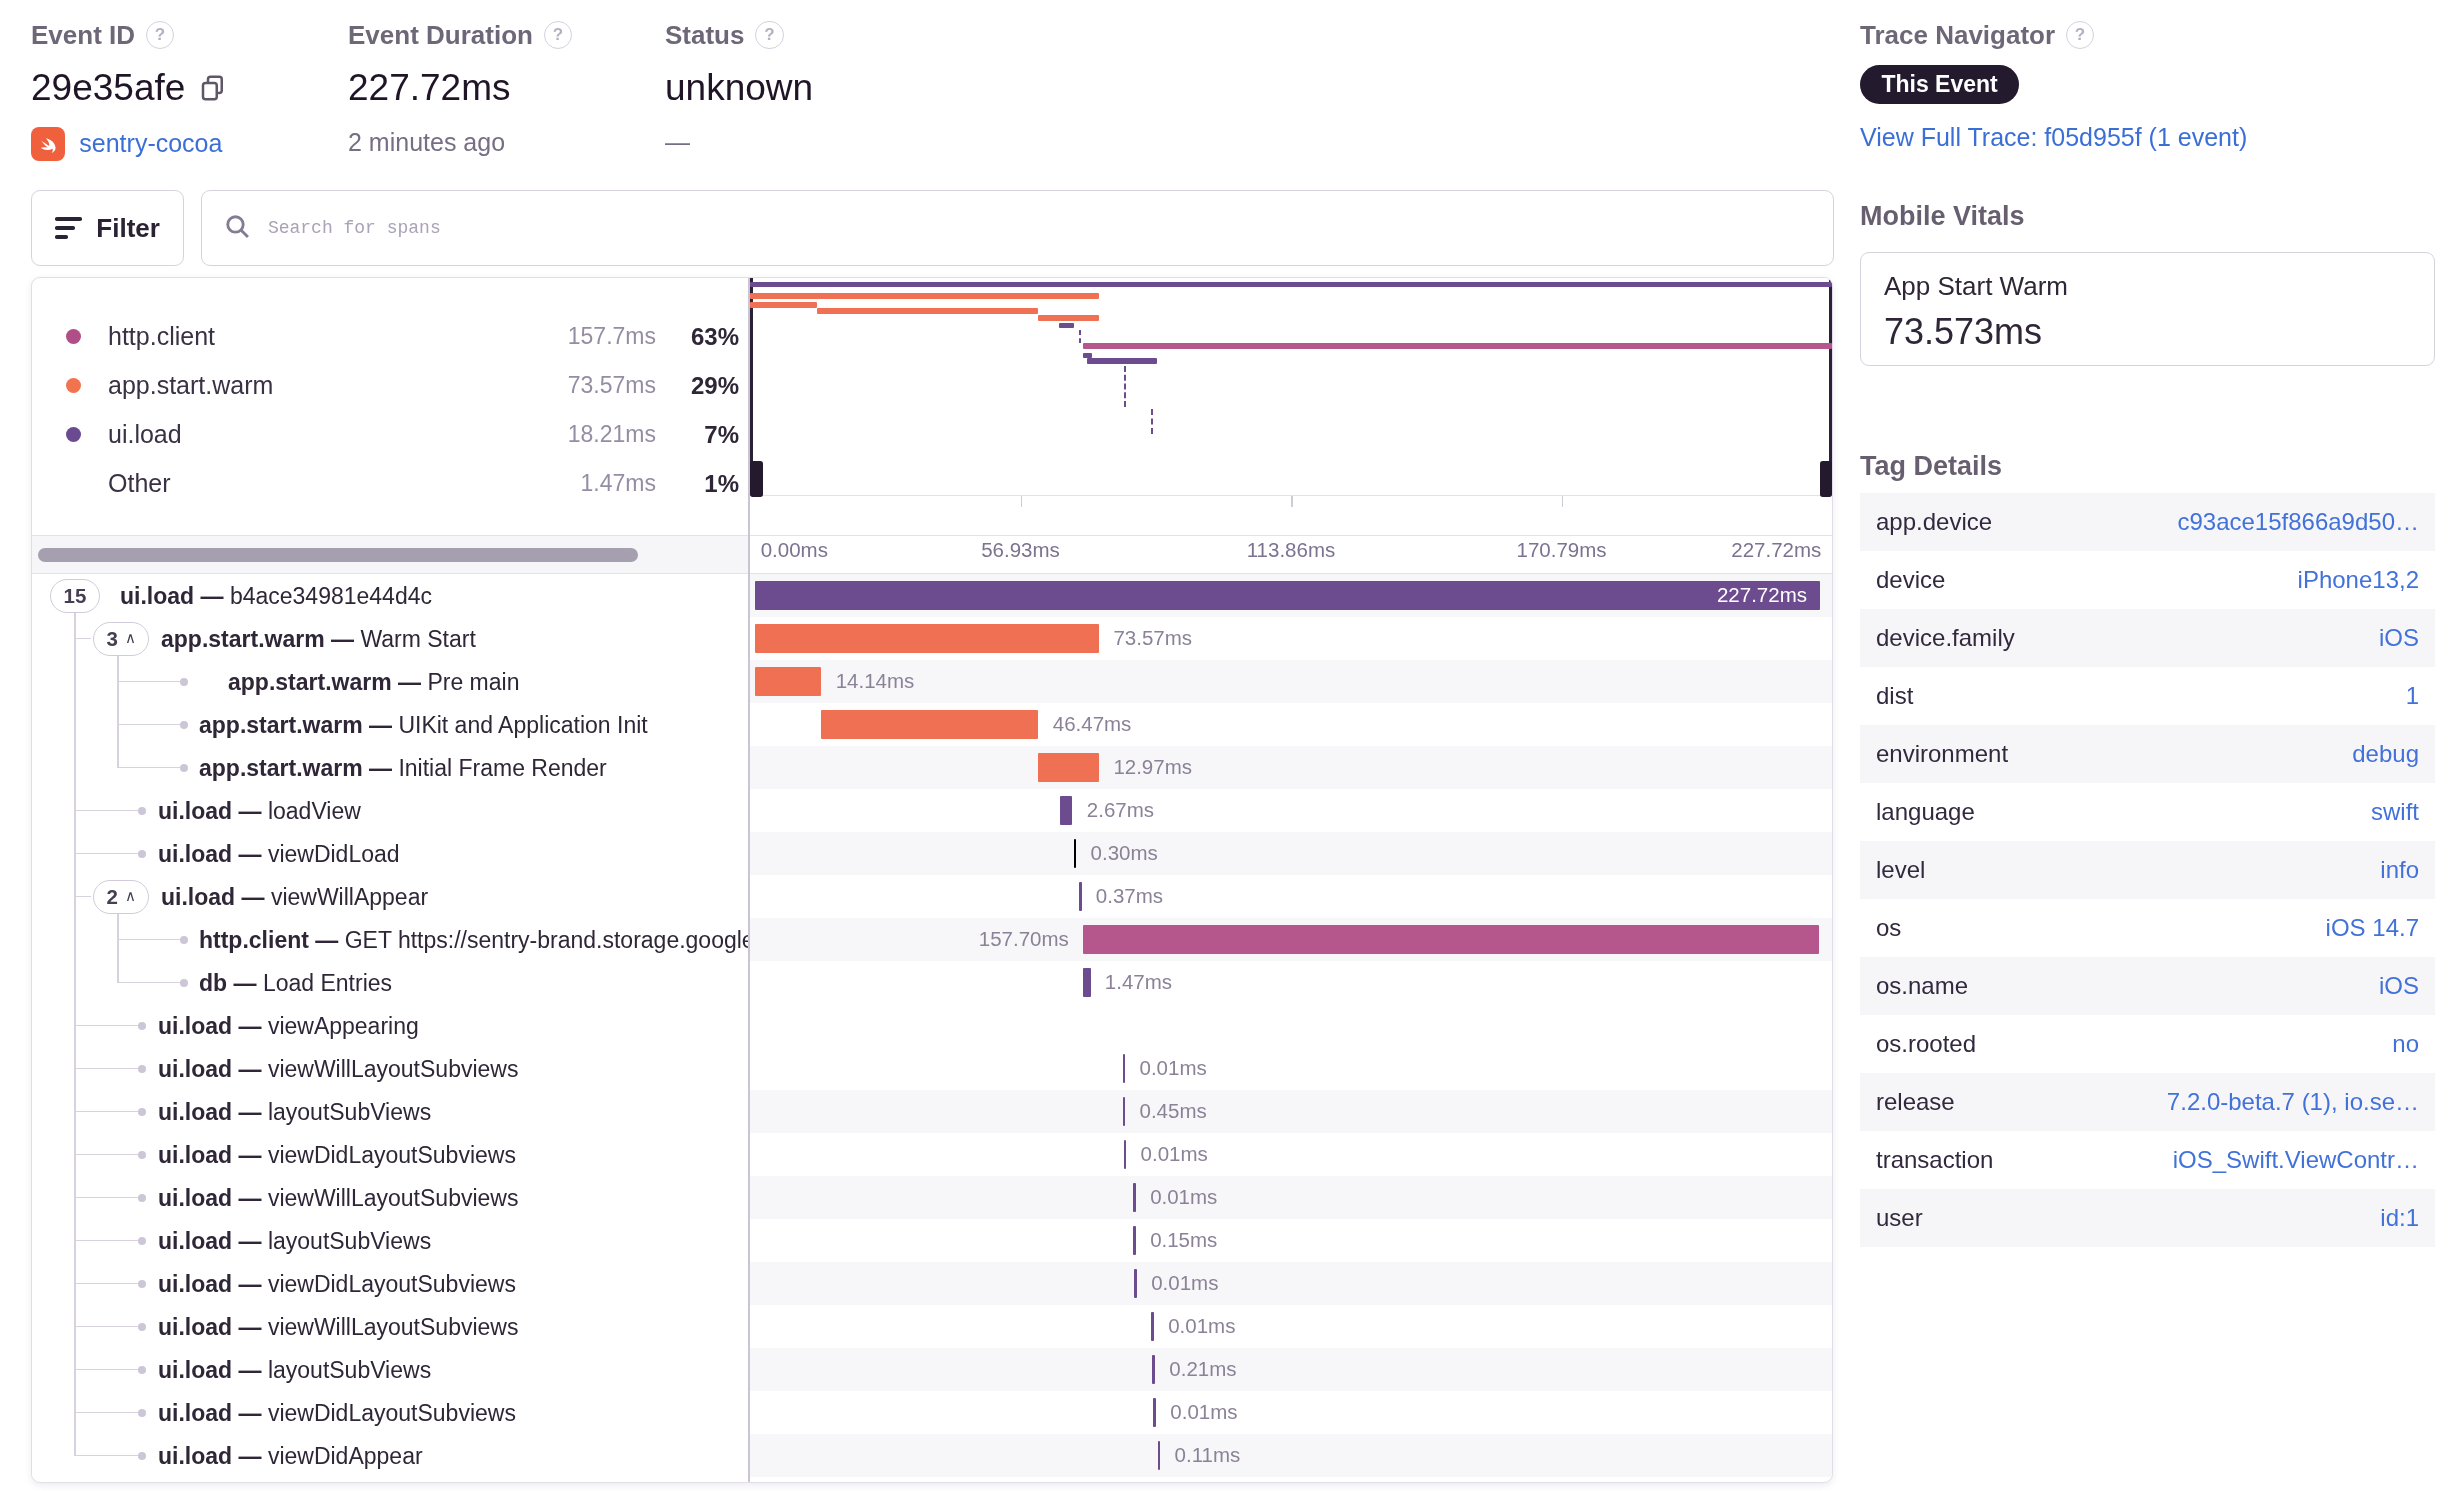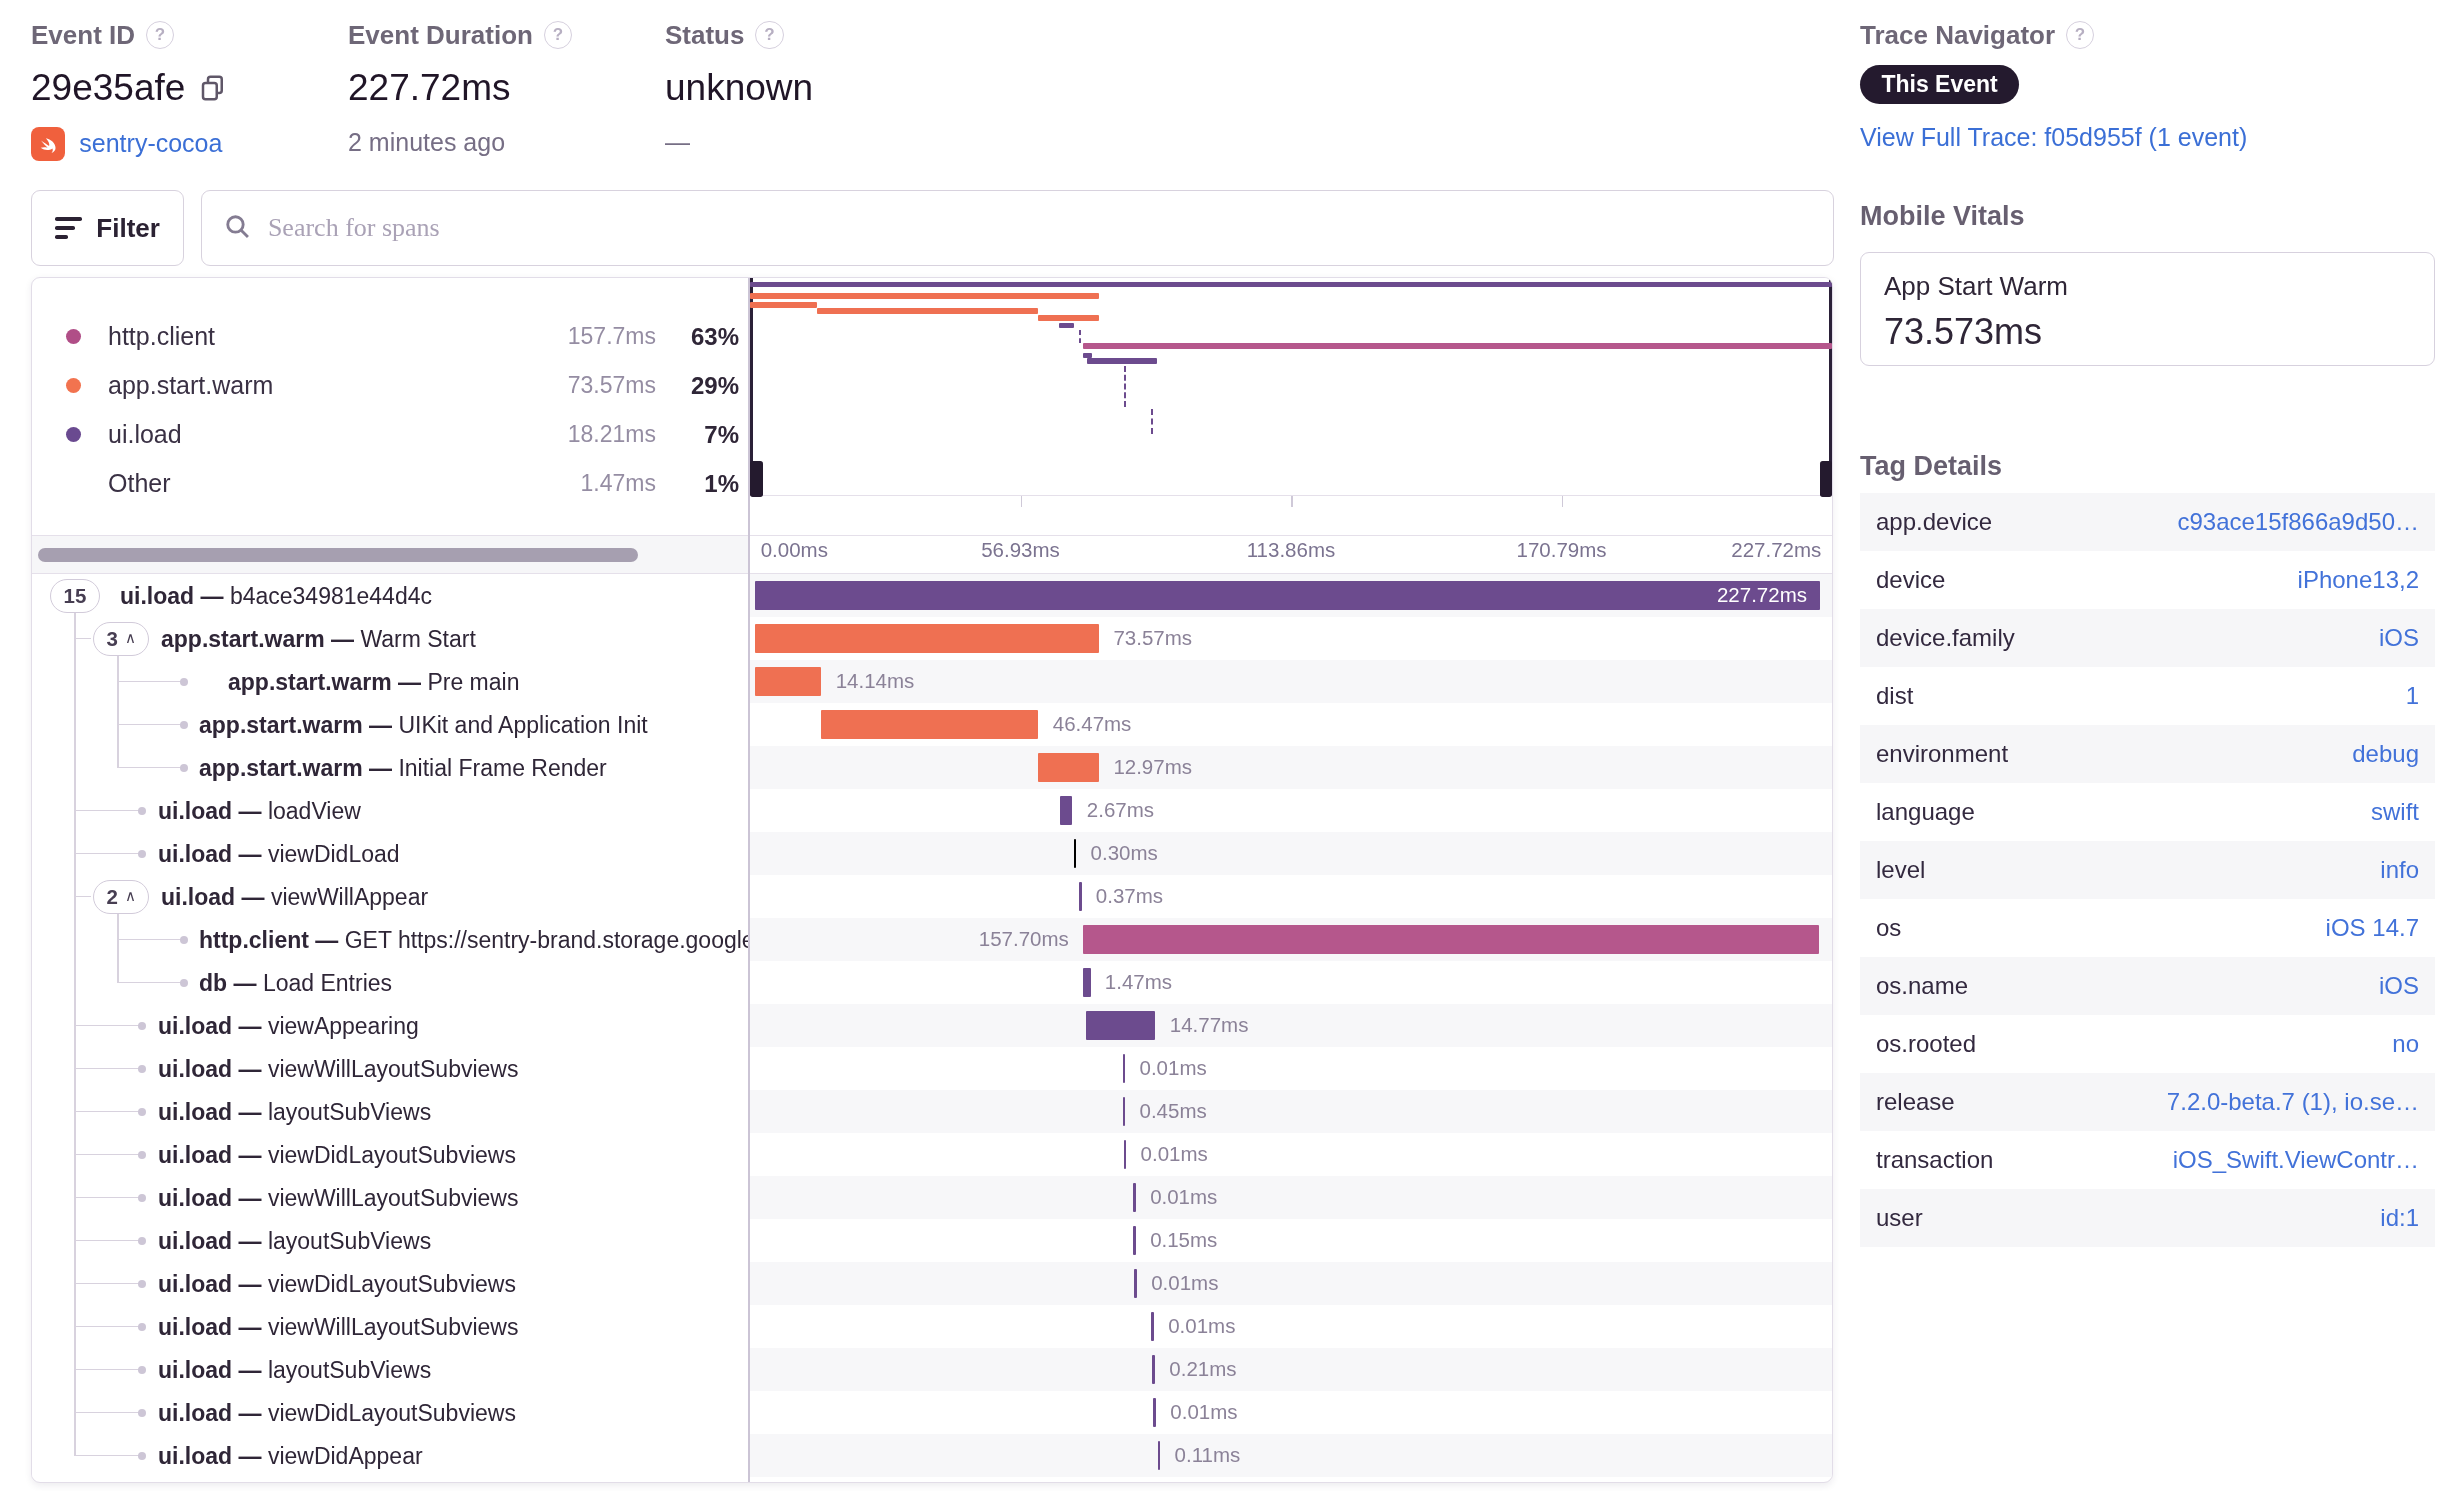--- a/index.html
+++ b/index.html
@@ -23,22 +23,22 @@
   .badge { display:inline-flex; align-items:center; background:#241a2e; color:#fff;
     font-size:23px; font-weight:600; height:39px; padding:0 21.4px; border-radius:19.6px; }
   
   .filter-btn { position:absolute; left:31px; top:190px; width:153px; height:76px;
     border:1.8px solid #d8d2de; border-radius:9px; background:#fff; cursor:pointer;
     display:flex; align-items:center; justify-content:center; gap:14.3px; font-size:26px; font-weight:700; color:#2b2233; }
   .filter-glyph { display:inline-flex; flex-direction:column; gap:5.4px; align-items:flex-start; }
   .filter-glyph i { display:block; height:3.6px; background:#2b2233; border-radius:1.8px; }
   .search-box { position:absolute; left:201px; top:190px; width:1633px; height:76px;
     border:1.8px solid #d8d2de; border-radius:9px; background:#fff; display:flex; align-items:center; padding:0 21.4px; gap:16px; }
-  .search-box input { border:none; outline:none; flex:1; font-size:26px; color:#1d4ed8;
-    font-family:Liberation Serif, serif; background:transparent; }
+  .search-box input { border:none; outline:none; flex:1; font-size:18px; color:#1d4ed8;
+    font-family:Liberation Mono, monospace; background:transparent; }
   .search-box input::placeholder { color:#aaa2b6; }
   
   .panel { position:absolute; left:31px; top:277px; width:1802px; height:1206px;
     border:1.8px solid #e2dde8; border-radius:9px; background:#fff; overflow:hidden;
     box-shadow:0 2.7px 7.1px rgba(40,30,60,0.08); }
   .vdivider { position:absolute; left:716px; top:0; bottom:0; width:1.8px; background:#cbc4d5; z-index:6; }
   
   .legend { position:absolute; left:0; top:0; width:716px; height:217px; padding-top:34px; }
   .legend-row { position:relative; height:49px; display:flex; align-items:center; padding:0 0 0 34px; }
   .legend-dot { width:15px; height:15px; border-radius:50%; margin-right:27px; flex:0 0 auto; }
@@ -394,27 +394,20 @@
           </div>
           <div class="row-left">
             <div class="vline" style="left: 42px; top: 0px; bottom: 0px;"></div>
             <div class="vline" style="left: 85px; top: 0px; height: 21.4px;"></div>
             <div class="hline" style="left: 85px; width: 67px;"></div>
             <div class="cdot" style="left: 148px;"></div>
             <div class="row-text" style="left: 167px;"><span class="op">db — </span><span class="desc">Load Entries</span></div>
           </div>
         </div>
         <div class="srow">
-          <div class="row-right alt">
-            <div class="bar-area">
-              <div class="bar" style="left: 31.1%; width: 6.5%; background: rgb(108, 75, 142);">
-                <span class="bar-label right">14.77ms</span>
-              </div>
-            </div>
-          </div>
           <div class="row-left">
             <div class="vline" style="left: 42px; top: 0px; bottom: 0px;"></div>
             <div class="hline" style="left: 42px; width: 68px;"></div>
             <div class="cdot" style="left: 106px;"></div>
             <div class="row-text" style="left: 126px;"><span class="op">ui.load — </span><span class="desc">viewAppearing</span></div>
           </div>
         </div>
         <div class="srow">
           <div class="row-right">
             <div class="bar-area">

